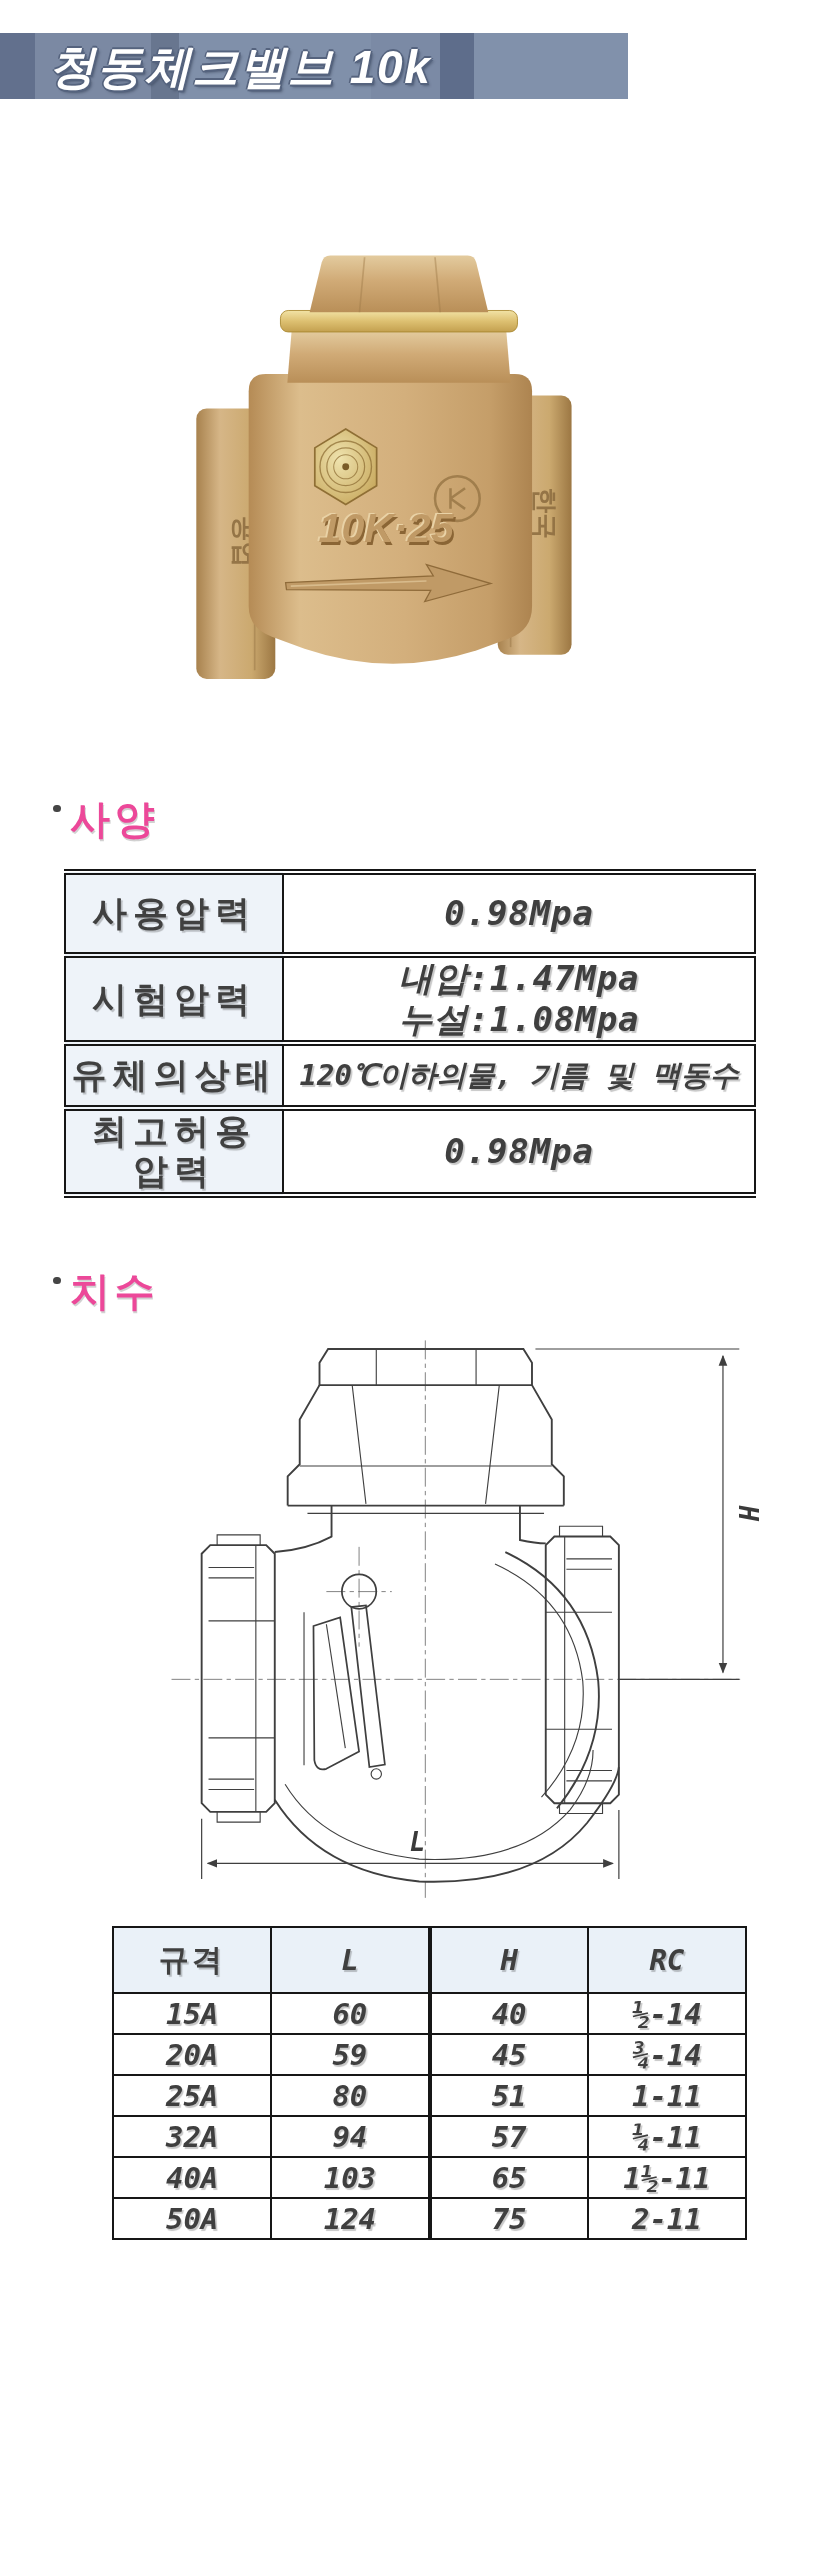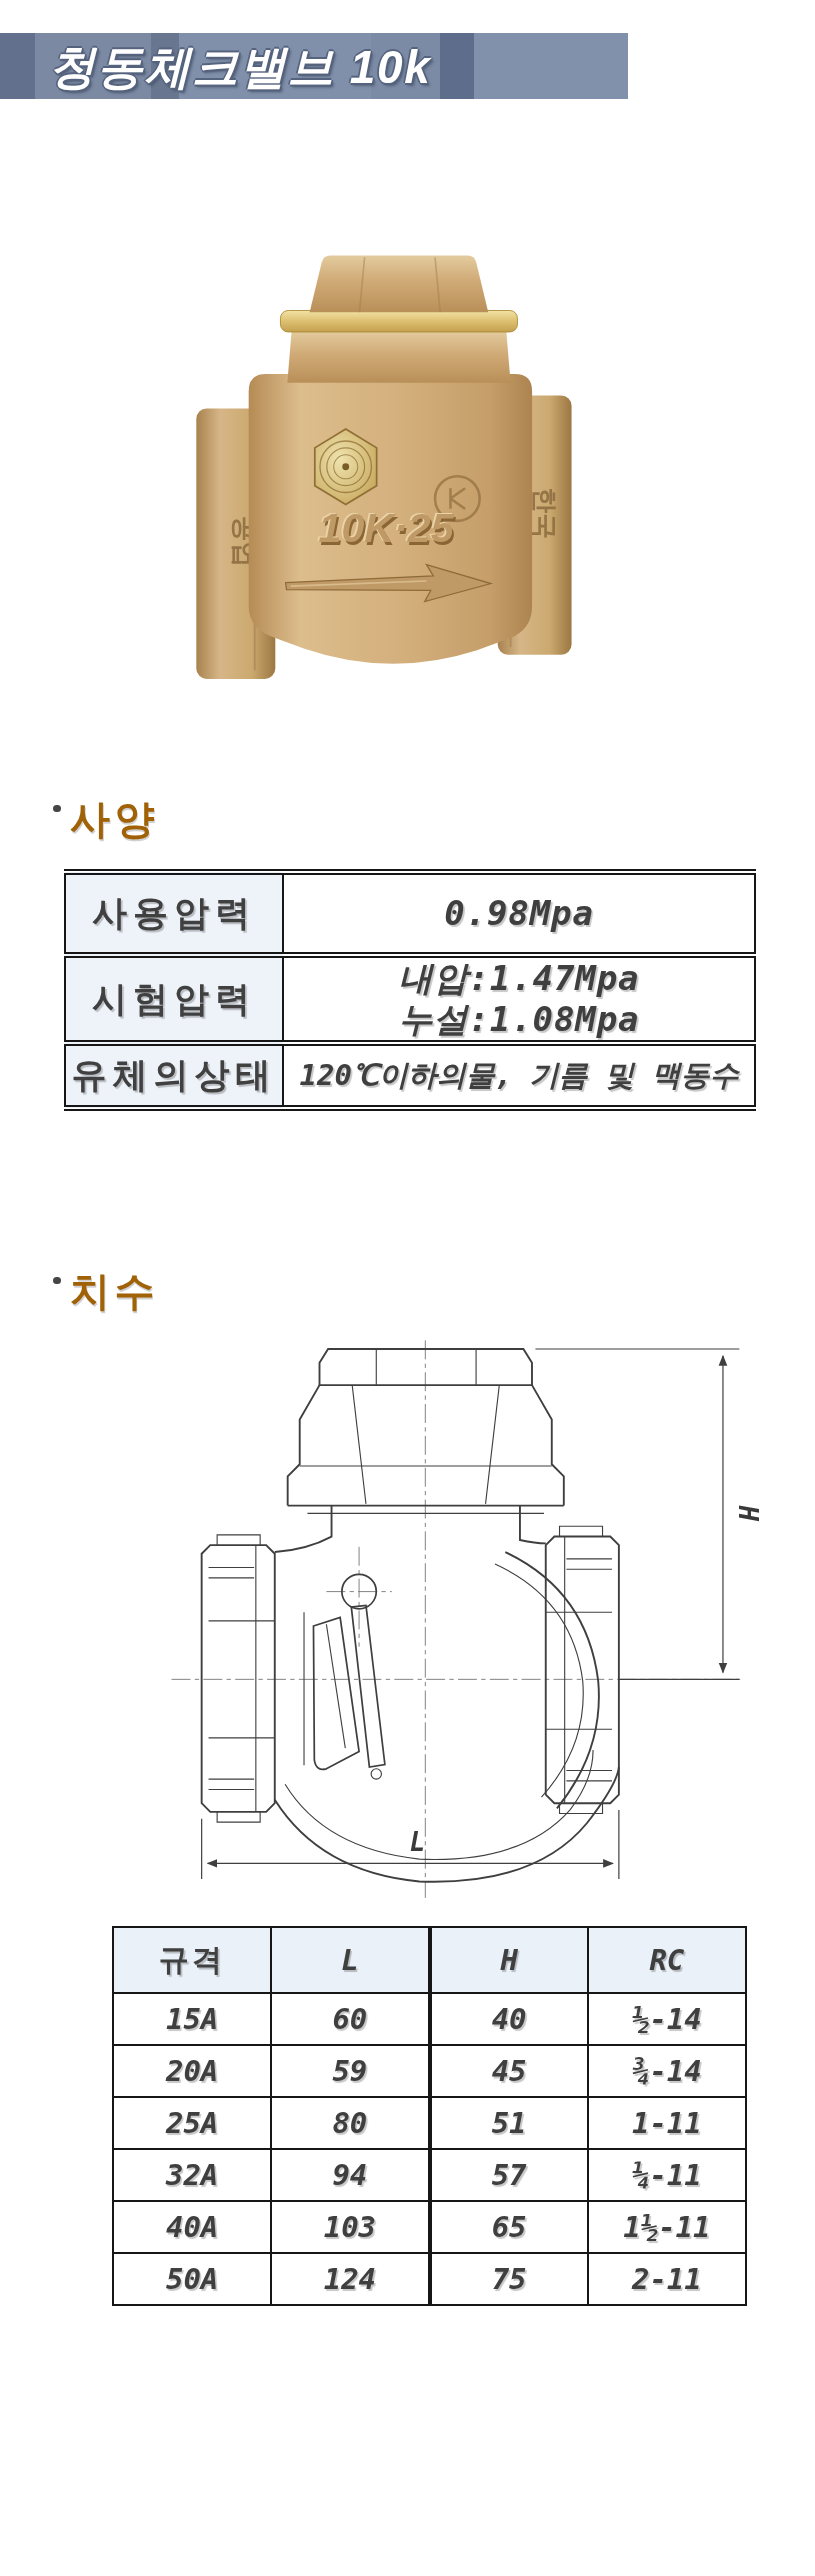--- a/index.html
+++ b/index.html
@@ -18,21 +18,21 @@
       #8191ab 75.5%,#8191ab 100%);}
   .banner-text{display:block;padding-left:49px;line-height:69px;
     font-size:46px;font-weight:bold;font-style:italic;letter-spacing:1.7px;color:#ffffff;
     text-shadow:1.7px 0 0 #55637e,-1.7px 0 0 #55637e,0 1.7px 0 #55637e,0 -1.7px 0 #55637e,
                 1.7px 1.7px 0 #55637e,2.6px 3.4px 2.6px rgba(40,50,70,.45);
     white-space:nowrap;}
 
   
   .sec-head{position:absolute;display:flex;align-items:flex-start;gap:9.4px;}
   .sec-head .dot{width:7.7px;height:7.7px;border-radius:50%;background:#454545;margin-top:7.7px;}
-  .sec-head .txt{font-size:40px;font-weight:800;color:#a16207;letter-spacing:4.3px;
+  .sec-head .txt{font-size:40px;font-weight:800;color:#ec4899;letter-spacing:4.3px;
     text-shadow:0.9px 1.7px 0 rgba(0,0,0,.18);line-height:1.1;}
   .spec-head{left:53px;top:797px;}
   .dims-head{left:53px;top:1269px;}
 
   
   .kr{font-family:"Liberation Sans","DejaVu Sans",sans-serif;font-weight:800;color:#404040;
       text-shadow:1.7px 1.7px 0.9px rgba(0,0,0,.22);}
   .num{font-family:"DejaVu Sans Mono","Liberation Mono",monospace;font-style:italic;
       font-weight:bold;color:#3f3f3f;text-shadow:1.7px 1.7px 0.9px rgba(0,0,0,.22);}
 
@@ -52,21 +52,21 @@
   .spec-table tr.r4{height:85px;}
   .spec-table tr.r3 td.val span{font-size:29px;letter-spacing:0;}
   .spec-table td.val .center{text-align:center;}
 
   
   .dim-table{position:absolute;left:112px;top:1926px;width:635px;
     border-collapse:collapse;table-layout:fixed;background:#fff;}
   .dim-table th,.dim-table td{border:2.6px solid #161616;text-align:center;vertical-align:middle;padding:0;}
   .dim-table th:nth-child(3),.dim-table td:nth-child(3){border-left-width:4.3px;}
   .dim-table thead tr{height:66px;}
-  .dim-table tbody tr{height:52px;}
+  .dim-table tbody tr{height:41px;}
   .dim-table th{background:#eaf1f8;}
   .dim-table .num,.dim-table .kr{font-size:29px;}
   .dim-table th .kr{font-size:30px;letter-spacing:3.4px;}
 
   
   .photo{position:absolute;left:107px;top:245px;width:468px;height:447px;}
   .drawing{position:absolute;left:101px;top:1336px;width:671px;height:574px;}
 
   svg text.cast{font-family:"Liberation Sans","DejaVu Sans",sans-serif;font-weight:bold;}
   svg text.dimlbl{font-family:"DejaVu Sans Mono","Liberation Mono",monospace;
@@ -188,20 +188,29 @@
       </tr>
       <tr class="r3">
         <td class="lbl kr">
           <span>유체의상태</span>
             <span></span>
         </td>
         <td class="val num">
           <div class="wrap center"><span>120℃이하의물, 기름 및 맥동수</span><span></span></div>
         </td>
       </tr>
+      <tr class="r4">
+        <td class="lbl kr">
+          <span>최고허용</span>
+            <span>압력</span>
+        </td>
+        <td class="val num">
+          <div class="wrap center"><span>0.98Mpa</span><span></span></div>
+        </td>
+      </tr>
     </tbody>
   </table>
 
   <div class="sec-head dims-head">
     <span class="dot"></span>
     <span class="txt">치수</span>
   </div>
 
   <div class="drawing">
     <svg width="671" height="574" viewBox="0 0 780 665">

